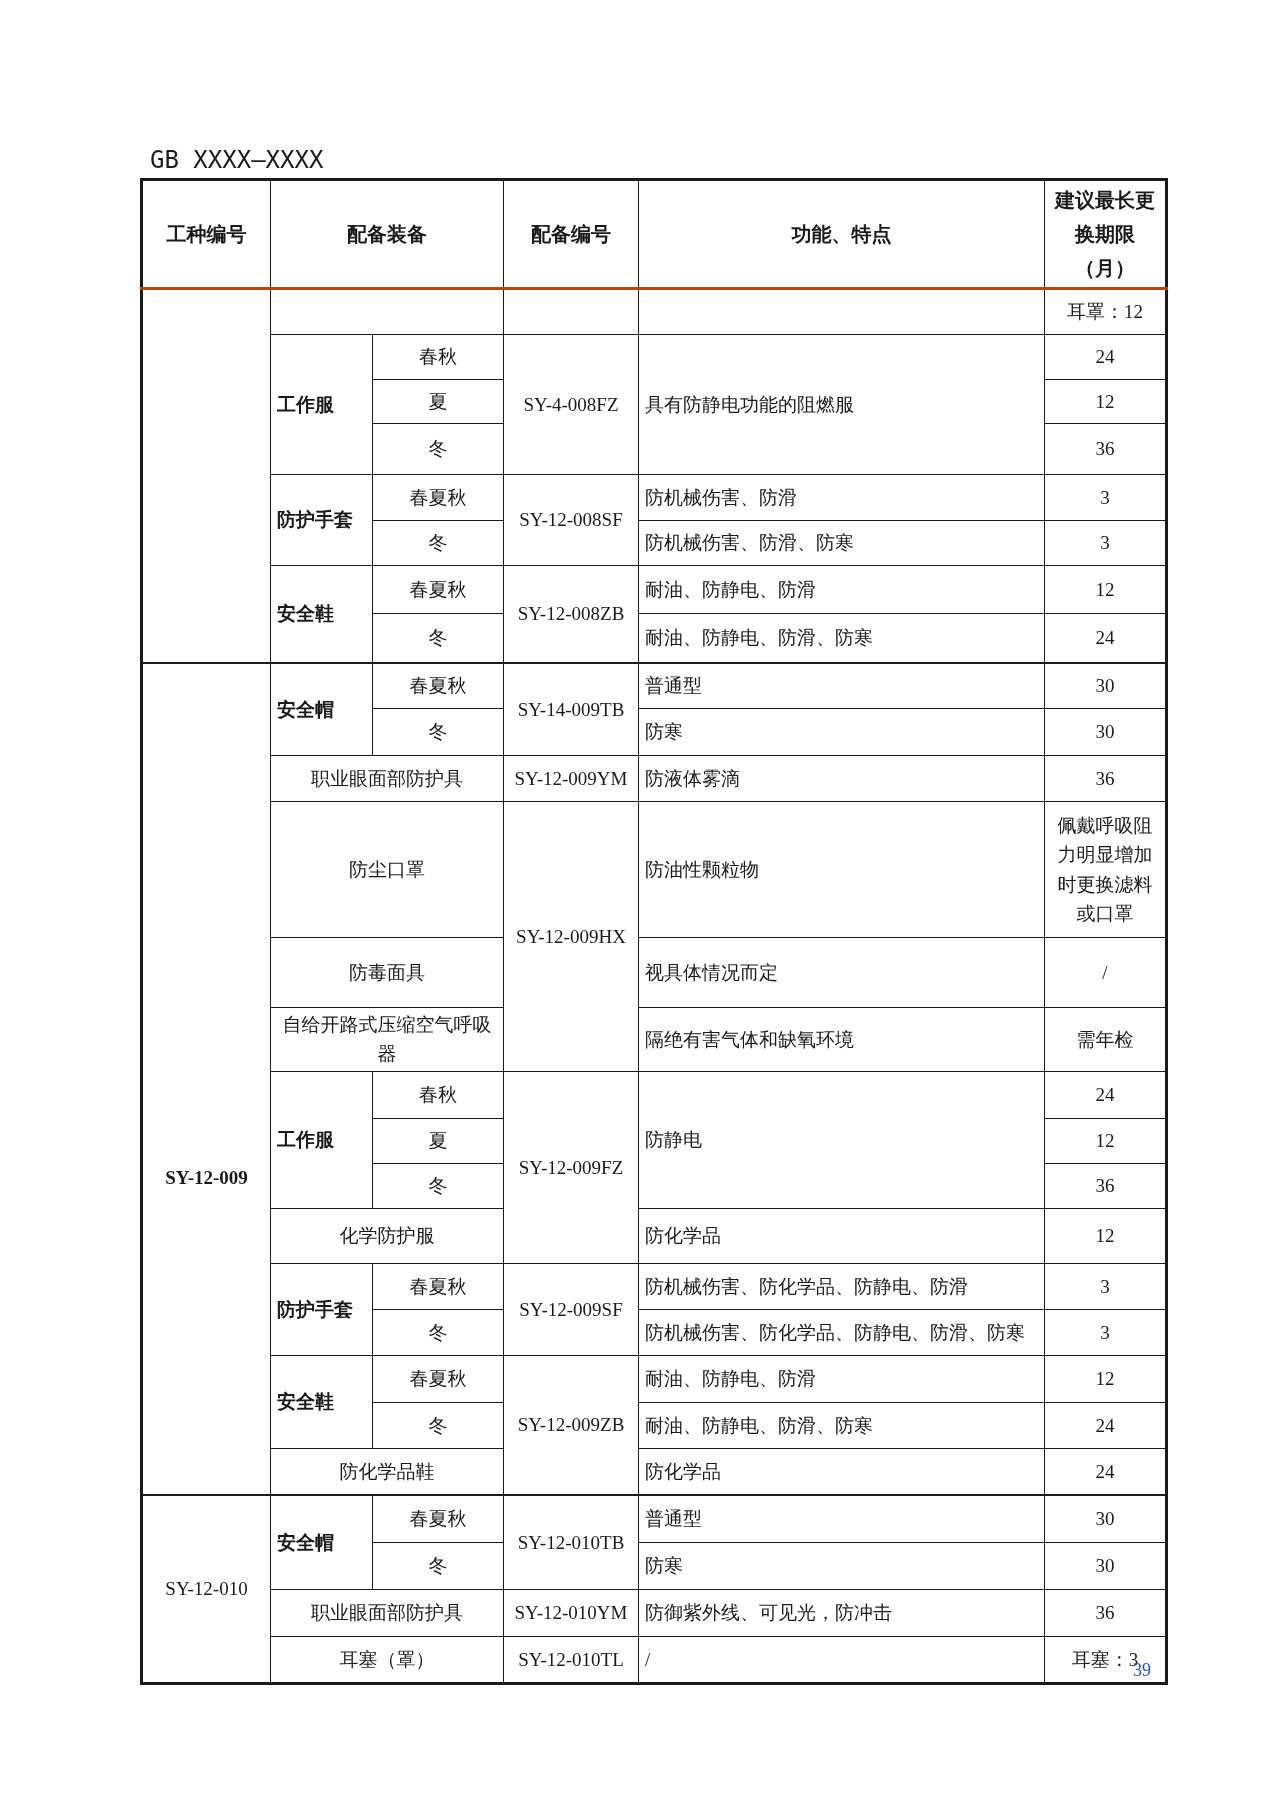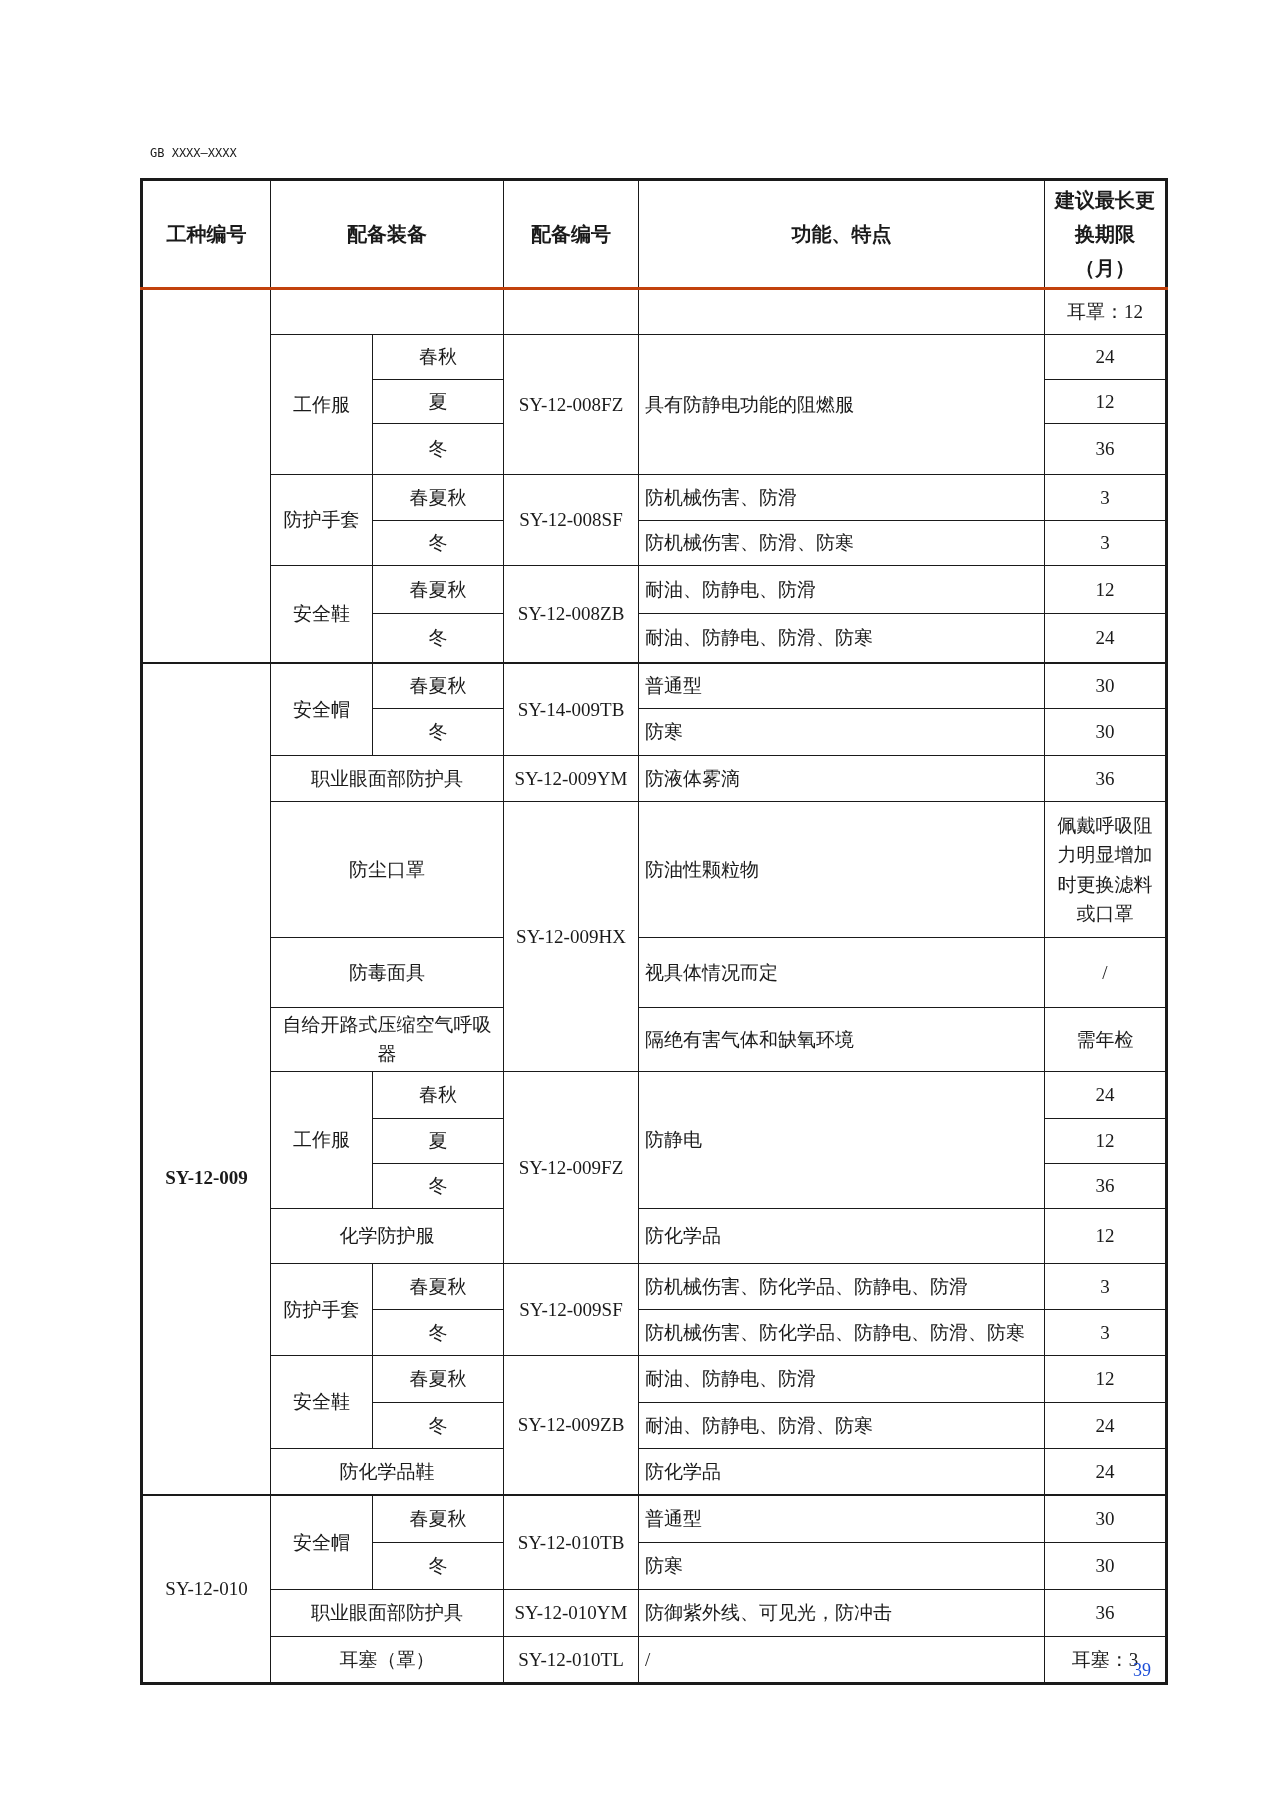--- a/index.html
+++ b/index.html
@@ -7,21 +7,21 @@
     position:relative;
     width:1280px;height:1810px;
     background:#ffffff;
     font-family:"Liberation Serif","DejaVu Serif",serif;
     color:#1a1a1a;
     overflow:hidden;
   }
   .doc-code{
     position:absolute;left:150px;top:146px;
     font-family:"DejaVu Sans Mono","Liberation Mono",monospace;
-    font-size:12px;letter-spacing:0px;color:#1a1a1a;
+    font-size:24px;letter-spacing:0px;color:#1a1a1a;
   }
   table.spec{
     position:absolute;left:140px;top:178px;
     width:1025px;
     border-collapse:collapse;
     table-layout:fixed;
     border:3px solid #1a1a1a;
   }
   table.spec td, table.spec th{
     border:1.5px solid #1a1a1a;
@@ -35,21 +35,21 @@
     font-family:"Liberation Sans","DejaVu Sans",sans-serif;
     font-weight:bold;
     font-size:20px;
     text-align:center;
     border-bottom:3px solid #c2410c;
     line-height:1.7;
   }
   tr.section-start td{border-top:2.5px solid #1a1a1a;}
   td.c-group{text-align:center;}
   td.c-group.shifted{padding-top:200px;font-weight:bold;}
-  td.c-equip{text-align:center;}
+  td.c-equip{font-weight:bold;}
   td.c-equip-wide{text-align:center;padding:2px 15px;}
   td.c-season{text-align:center;}
   td.c-code{text-align:center;font-size:19px;}
   td.c-func{text-align:left;padding-left:20px;}
   td.c-period{text-align:center;padding:2px 8px;line-height:1.8;}
   .pagenum{
     position:absolute;left:1133px;top:1660px;
     font-size:18px;color:#1d4ed8;
   }
   .watermark{
@@ -97,21 +97,21 @@
       <tr style="height:46px">
         <td class="c-group" rowspan="8"></td>
         <td class="c-equip-wide" colspan="2"></td>
         <td class="c-code"></td>
         <td class="c-func"></td>
         <td class="c-period">耳罩：12</td>
       </tr>
       <tr style="height:45px">
         <td class="c-equip" rowspan="3">工作服</td>
         <td class="c-season">春秋</td>
-        <td class="c-code" rowspan="3">SY-12-008FZ</td>
+        <td class="c-code" rowspan="3">SY-4-008FZ</td>
         <td class="c-func" rowspan="3">具有防静电功能的阻燃服</td>
         <td class="c-period">24</td>
       </tr>
       <tr style="height:44px">
         <td class="c-season">夏</td>
         <td class="c-period">12</td>
       </tr>
       <tr style="height:51px">
         <td class="c-season">冬</td>
         <td class="c-period">36</td>

